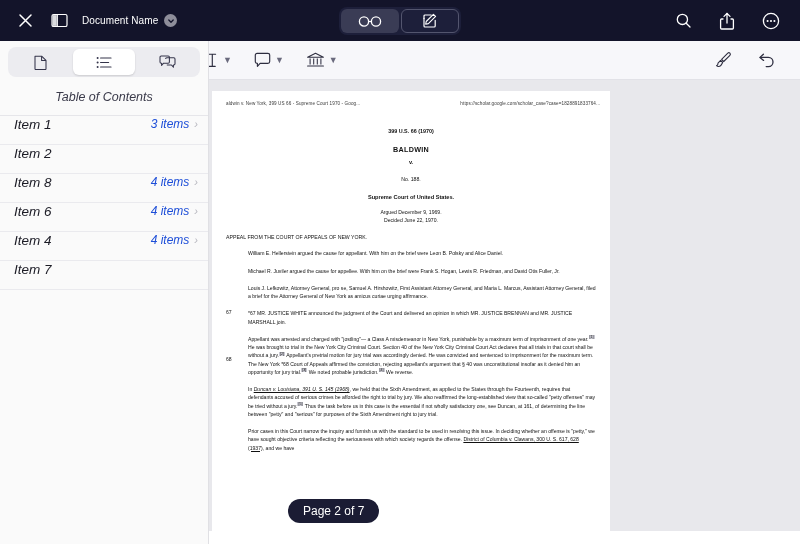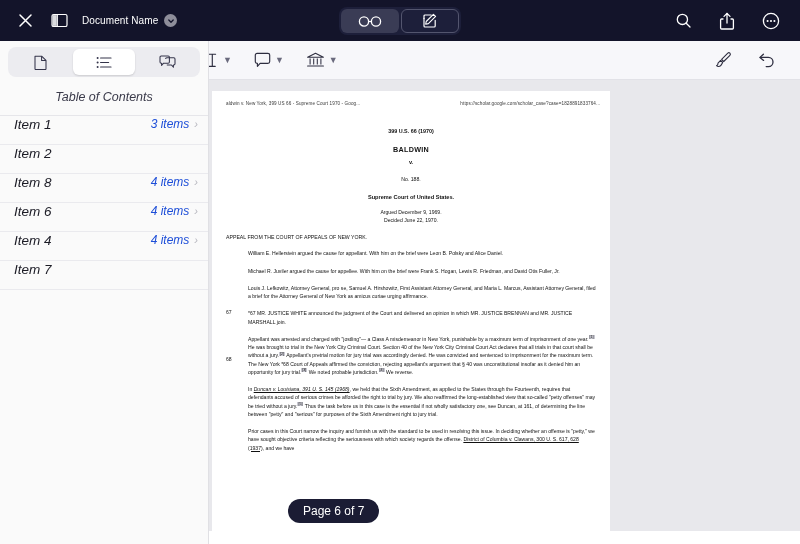--- a/index.html
+++ b/index.html
@@ -383,15 +383,15 @@
       <div class="toc-row">
         <span class="toc-label">Item 7</span>
         <span class="toc-meta">
           <span class="toc-count"></span>
           <span class="toc-arrow"></span>
         </span>
       </div>
     </div>
   </div>
 
-  <div class="page-pill">Page 6 of 7</div>
+  <div class="page-pill">Page 2 of 7</div>
 
 </div>
 
 </body></html>

